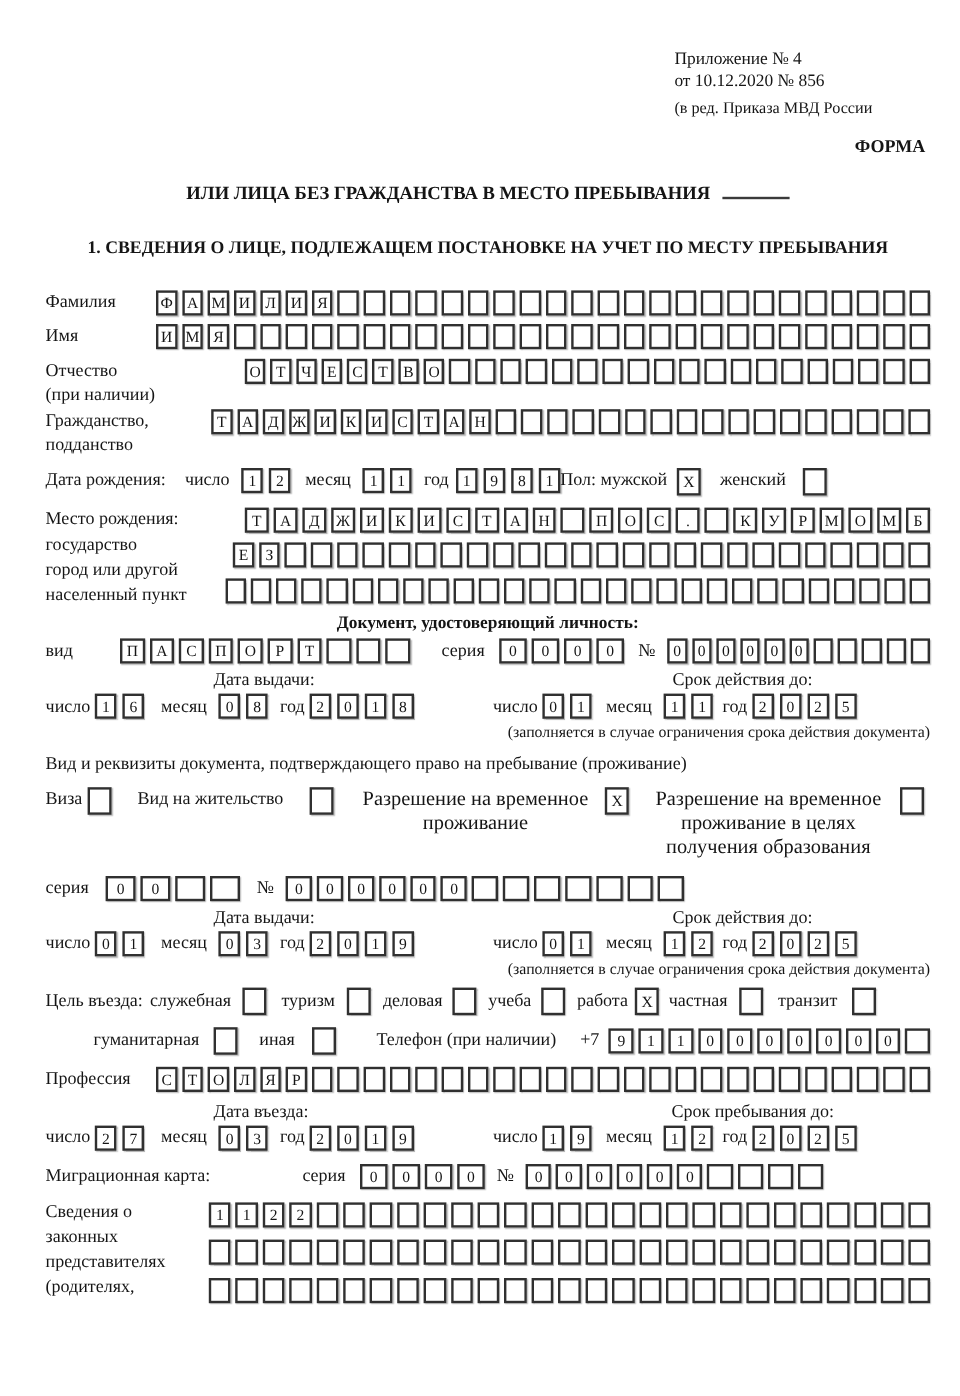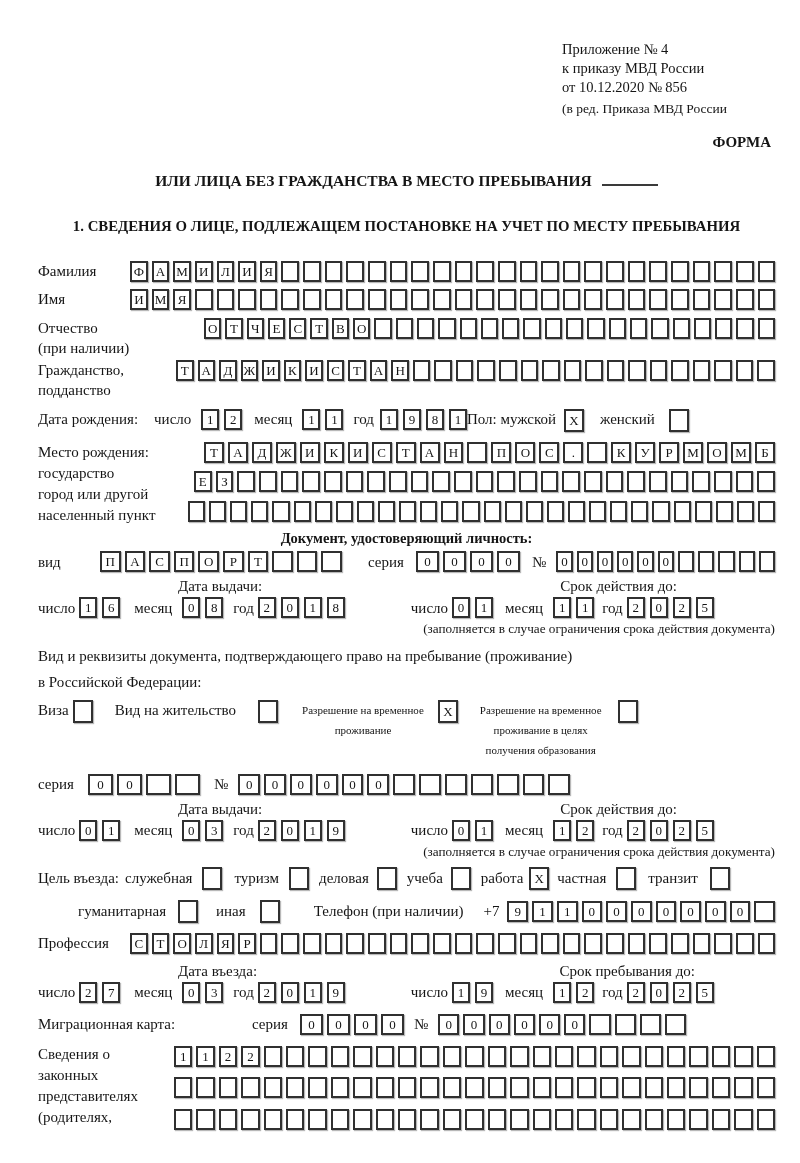--- a/index.html
+++ b/index.html
@@ -29,30 +29,29 @@
   .w240{width:242px; flex:none;}
   .w104{width:104px; flex:none;}
   .w112{width:112px; flex:none;}
   .w330{width:332px; flex:none;}
   .w246{width:248px; flex:none;}
   .caps{font-size:15px;}
   .cap-left{margin-left:140px;}
   .cap-right{margin-left:auto; margin-right:98px;}
   .note-right{text-align:right; font-size:13.2px; margin-top:3px;}
   .para{font-size:15px; line-height:1.55;}
-  .center-lines{text-align:center; font-size:11px; line-height:20px; flex:none;}
+  .center-lines{text-align:center; font-size:17px; line-height:20px; flex:none;}
 </style>
 </head>
 <body>
 
 <div class="page">
 
   <div class="appendix">
     <div>Приложение № 4</div>
-    <div>к приказу МВД России</div>
     <div>от 10.12.2020 № 856</div>
     <div class="small">(в ред. Приказа МВД России</div>
   </div>
   <div class="forma">ФОРМА</div>
 
   <div class="title">
     <div>
       <span>ИЛИ ЛИЦА БЕЗ ГРАЖДАНСТВА В МЕСТО ПРЕБЫВАНИЯ</span><span class="blankline"></span>
     </div>
   </div>
@@ -404,21 +403,20 @@
     <span class="grid fixed" style="margin-left:4px">
         <span class="cell">2</span>
         <span class="cell">0</span>
         <span class="cell">2</span>
         <span class="cell">5</span>
       </span>
   </div>
   <div class="note-right">(заполняется в случае ограничения срока действия документа)</div>
 
   <div class="para" style="margin-top:8px">Вид и реквизиты документа, подтверждающего право на пребывание (проживание)</div>
-  <div class="para" style="margin-top:2px">в Российской Федерации:</div>
 
   <div class="row" style="margin-top:6px">
     <span class="lbl">Виза</span>
     <span class="grid fixed chk" style="margin-left:4px">
         <span class="cell"></span>
       </span>
     <span class="lbl" style="margin-left:22px">Вид на жительство</span>
     <span class="grid fixed chk" style="margin-left:22px">
         <span class="cell"></span>
       </span>

